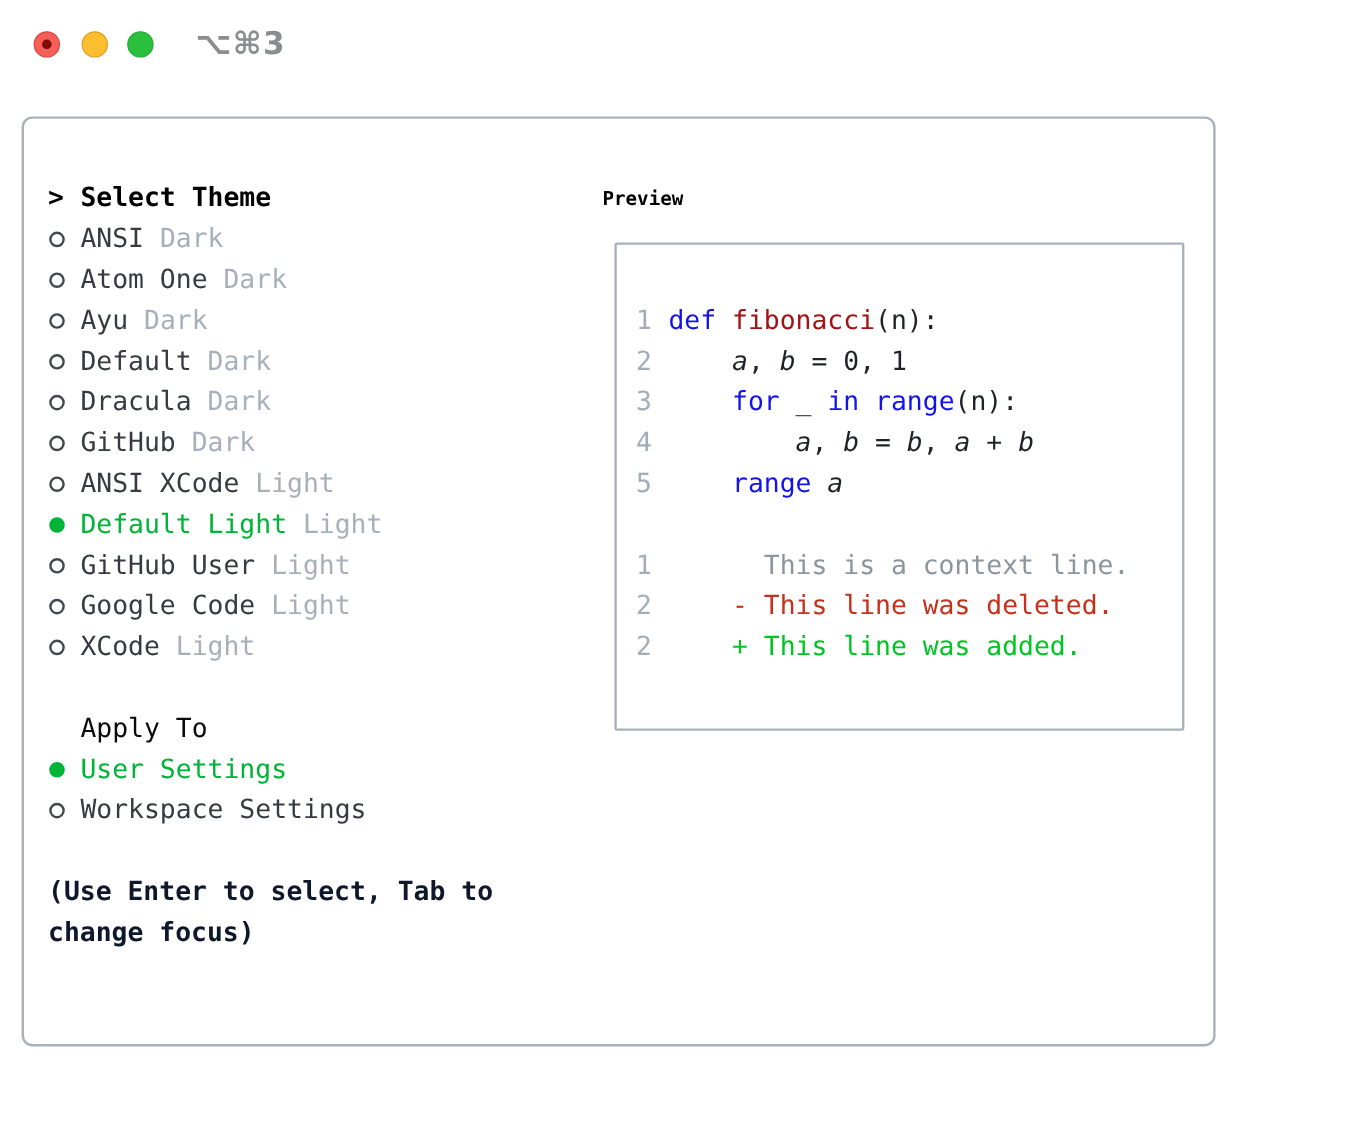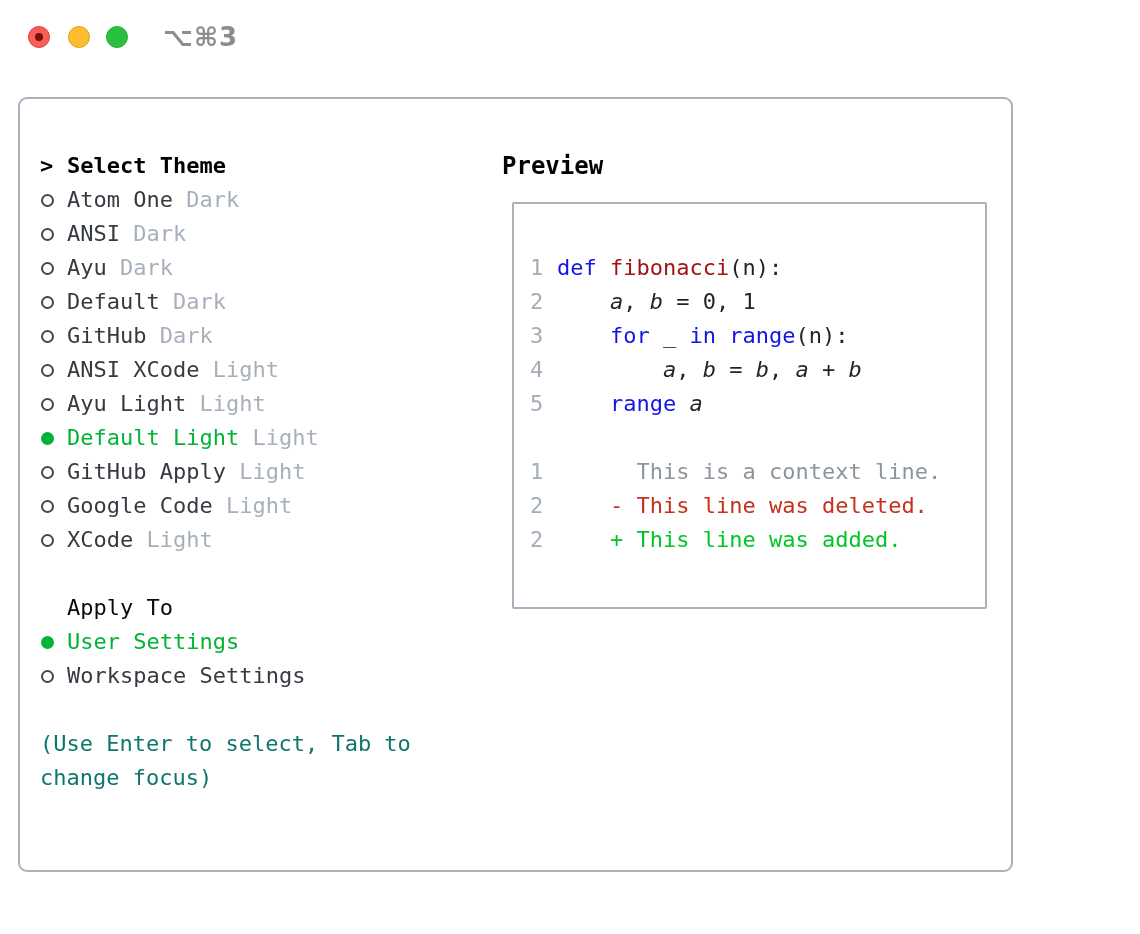--- a/index.html
+++ b/index.html
@@ -31,24 +31,24 @@
   .mark{display:inline-block;width:27px;vertical-align:top;}
   .cursor{font-weight:bold;color:#000000;}
   .hname{font-weight:bold;color:#000000;}
   .circle{display:inline-block;width:13px;height:13px;border:2px solid #43484e;
          border-radius:50%;box-sizing:border-box;margin-left:1px;}
   .sel .circle{background:#00b438;border-color:#00b438;}
   .tname{color:#363b41;}
   .sel .tname{color:#00b438;}
   .ttag{color:#a7b0ba;}
   .applyhdr{color:#0a0a0a;}
-  .hint{color:#0f766e;}
+  .hint{color:#0f172a;font-weight:bold;}
 
   
-  .preview-label{position:absolute;left:482px;top:50px;font-size:24px;line-height:34px;
+  .preview-label{position:absolute;left:482px;top:50px;font-size:16px;line-height:34px;
          font-weight:bold;color:#000000;}
   .preview-box{position:absolute;left:492px;top:103px;width:475px;height:407px;
          border:2px solid #a9b2bb;border-radius:2px;box-sizing:border-box;background:#ffffff;}
   .code{padding:47px 0 0 16px;font-size:22px;line-height:34px;}
   .codeline{height:34px;white-space:pre;}
   .ln{display:inline-block;width:27px;color:#a3adb8;}
   .tk-kw{color:#1414e8;margin-top:16px;}
   .tk-fn{color:#a31313;}
   .tk-pl{color:#1f2328;}
   .tk-var{color:#1f2328;font-style:italic;}
@@ -69,29 +69,29 @@
     <span class="light green"></span>
     <span class="wintitle">⌥⌘3</span>
   </div>
 
   <div class="panel">
 
     <div class="left">
       <div class="row"><span class="mark cursor">&gt;</span><span class="hname">Select Theme</span></div>
 
       <div id="theme-list">
+          <div class="row"><span class="mark"><span class="circle"></span></span><span class="tname">ANSI</span> <span class="ttag">Dark</span></div>
           <div class="row"><span class="mark"><span class="circle"></span></span><span class="tname">Atom One</span> <span class="ttag">Dark</span></div>
-          <div class="row"><span class="mark"><span class="circle"></span></span><span class="tname">ANSI</span> <span class="ttag">Dark</span></div>
           <div class="row"><span class="mark"><span class="circle"></span></span><span class="tname">Ayu</span> <span class="ttag">Dark</span></div>
           <div class="row"><span class="mark"><span class="circle"></span></span><span class="tname">Default</span> <span class="ttag">Dark</span></div>
+          <div class="row"><span class="mark"><span class="circle"></span></span><span class="tname">Dracula</span> <span class="ttag">Dark</span></div>
           <div class="row"><span class="mark"><span class="circle"></span></span><span class="tname">GitHub</span> <span class="ttag">Dark</span></div>
           <div class="row"><span class="mark"><span class="circle"></span></span><span class="tname">ANSI XCode</span> <span class="ttag">Light</span></div>
-          <div class="row"><span class="mark"><span class="circle"></span></span><span class="tname">Ayu Light</span> <span class="ttag">Light</span></div>
           <div class="row sel"><span class="mark"><span class="circle"></span></span><span class="tname">Default Light</span> <span class="ttag">Light</span></div>
-          <div class="row"><span class="mark"><span class="circle"></span></span><span class="tname">GitHub Apply</span> <span class="ttag">Light</span></div>
+          <div class="row"><span class="mark"><span class="circle"></span></span><span class="tname">GitHub User</span> <span class="ttag">Light</span></div>
           <div class="row"><span class="mark"><span class="circle"></span></span><span class="tname">Google Code</span> <span class="ttag">Light</span></div>
           <div class="row"><span class="mark"><span class="circle"></span></span><span class="tname">XCode</span> <span class="ttag">Light</span></div>
         </div>
 
       <div class="spacer"></div>
 
       <div class="row"><span class="mark"></span><span class="applyhdr">Apply To</span></div>
 
       <div id="target-list">
           <div class="row sel"><span class="mark"><span class="circle"></span></span><span class="tname">User Settings</span></div>

